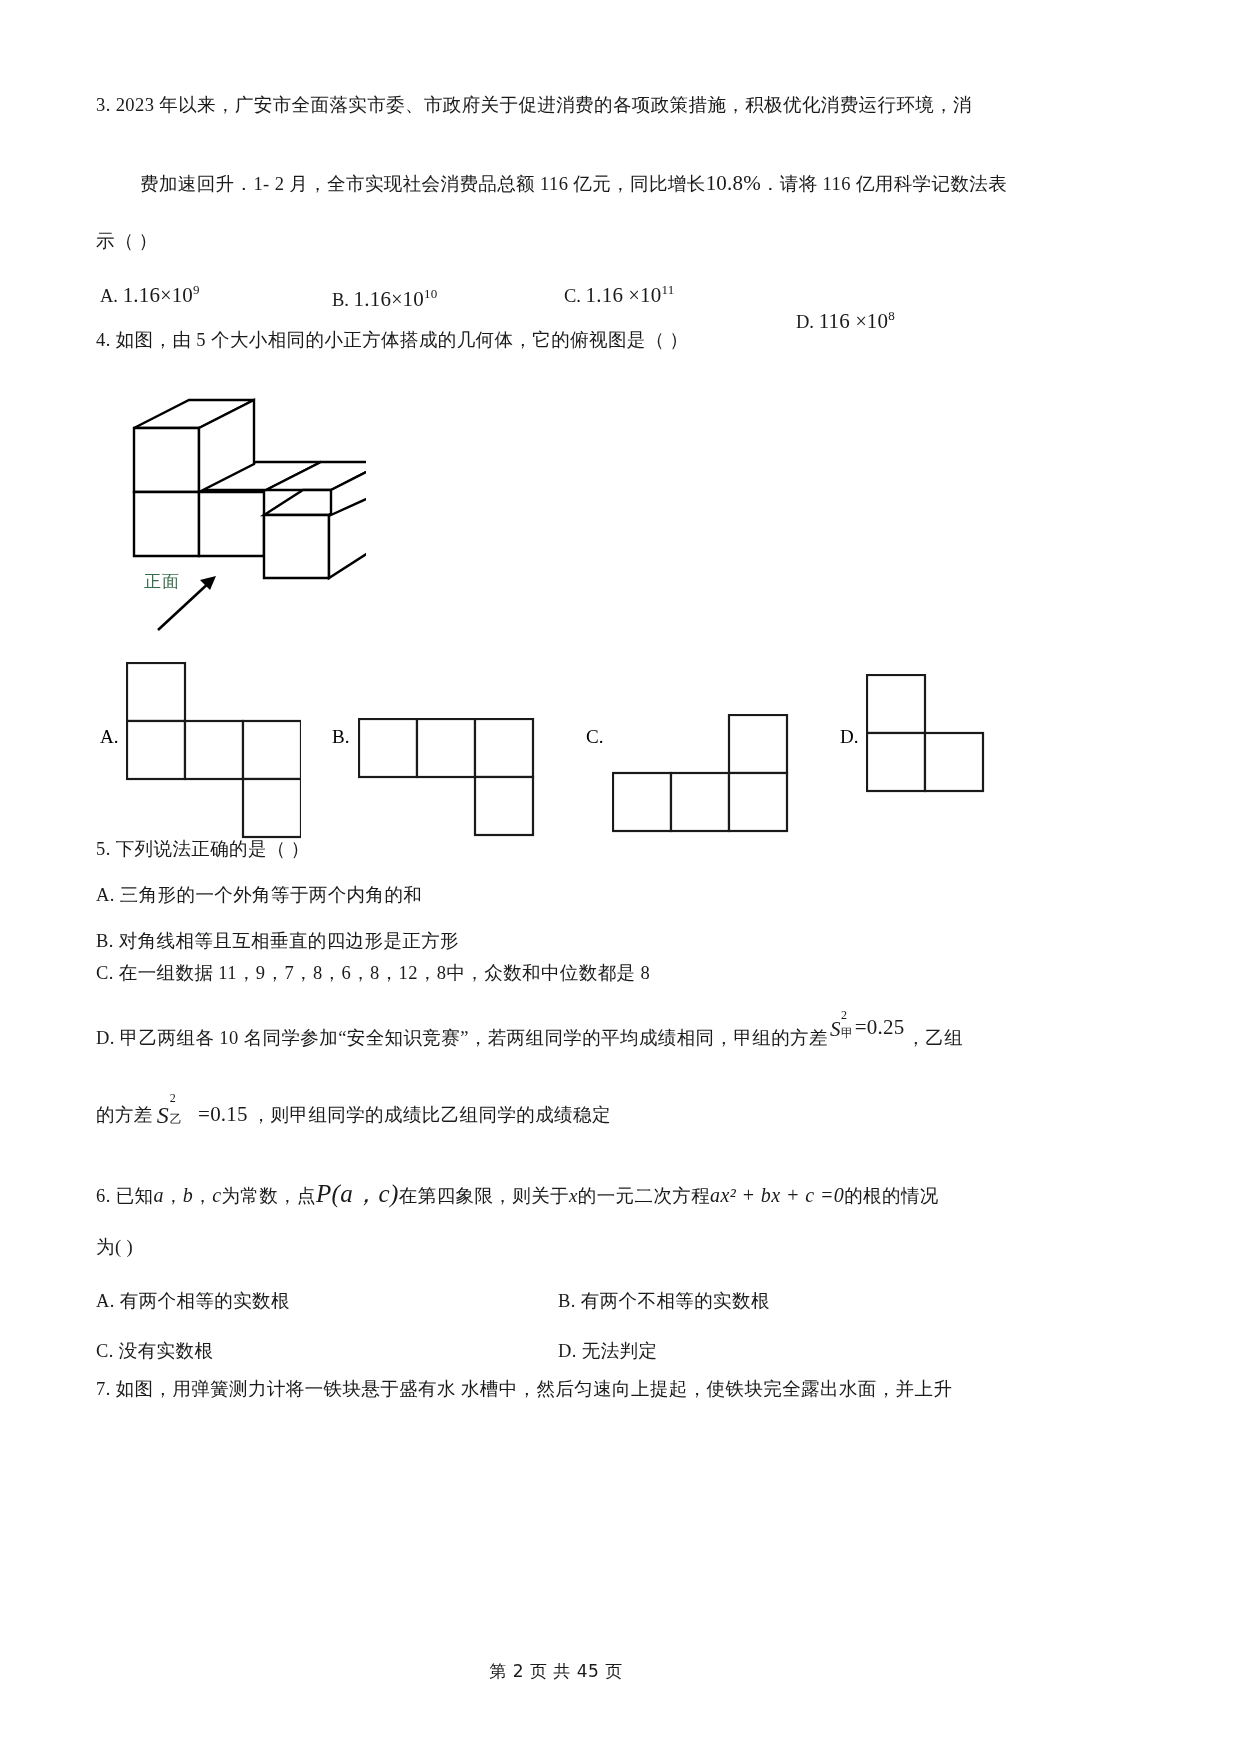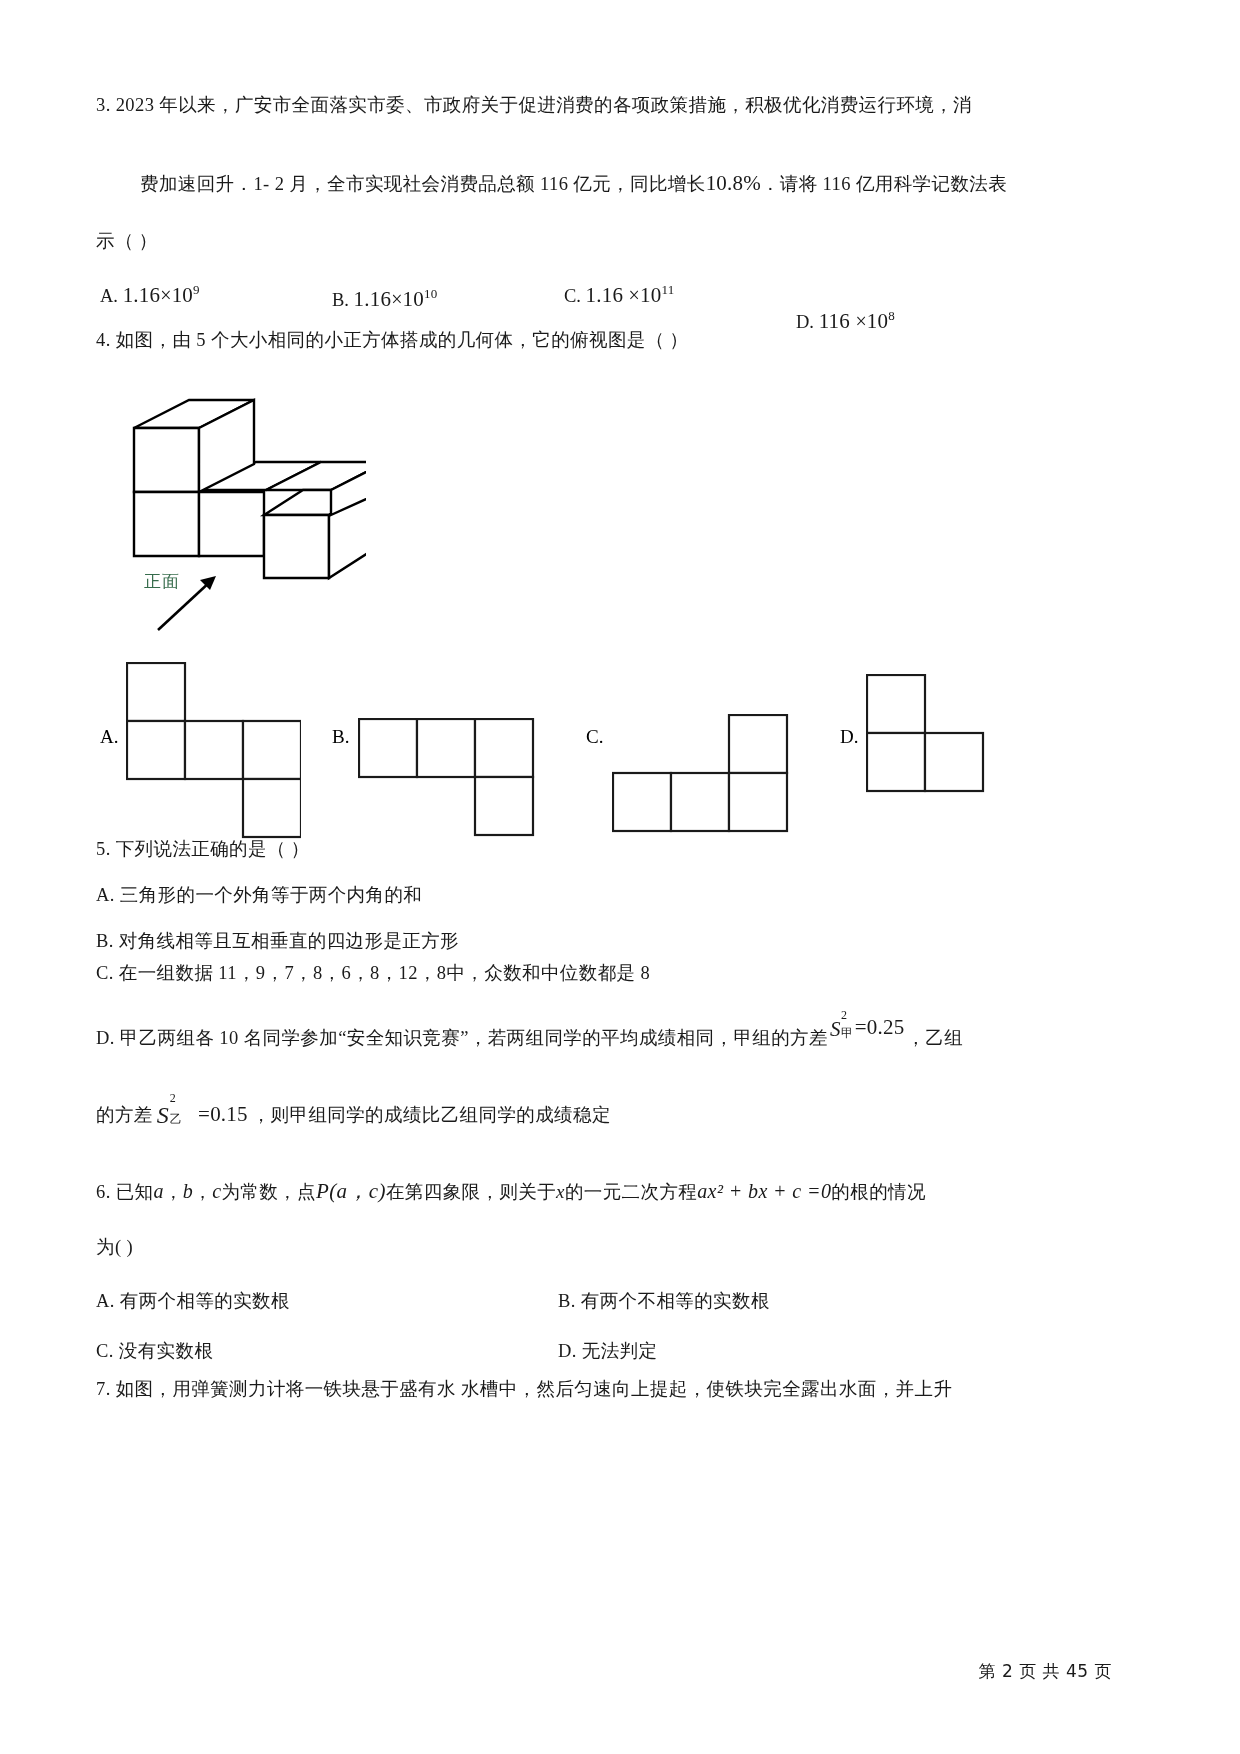--- a/index.html
+++ b/index.html
@@ -159,21 +159,21 @@
 
   
   .q7 { position: absolute; left: 0; top: 1300px; width: 1055px; }
 
   
   .footer {
     position: absolute;
     left: 0;
     top: 1660px;
     width: 1112px;
-    text-align: right;
+    text-align: center;
     font-size: 17px;
     font-family: "DejaVu Sans", sans-serif;
     color: #1a1a1a;
     letter-spacing: 0.5px;
   }
 </style>
 </head>
 <body>
 
 <div class="page">
@@ -305,21 +305,21 @@
         <span>D. 甲乙两组各 10 名同学参加“安全知识竞赛”，若两组同学的平均成绩相同，甲组的方差</span><span class="svar"><span class="frac-s"><span>S</span><span class="sup2">2</span><span class="sub">甲</span></span><span class="mathtxt" style="margin-left:14px;">=0.25</span></span><span>，乙组</span>
       </div>
 
       <div class="qline r r5">
         <span>的方差</span><span class="svar2"><span class="frac-s" style="font-size:24px;"><span>S</span><span class="sup2" style="left:13px;top:-9px;">2</span><span class="sub" style="left:13px;top:12px;">乙</span></span><span class="mathtxt" style="margin-left:29px;">=0.15</span></span><span>，则甲组同学的成绩比乙组同学的成绩稳定</span>
       </div>
     </div>
 
     <div class="q6">
       <div class="qline r0">
-        <span>6. 已知</span><span class="ital">a</span><span>，</span><span class="ital">b</span><span>，</span><span class="ital">c</span><span>为常数，点</span><span class="ital" style="font-size:21px;">P(a，c)</span><span>在第四象限，则关于</span><span class="itals">x</span><span>的一元二次方程</span><span class="ital" style="font-size:20px;">ax² + bx + c =0</span><span>的根的情况</span>
+        <span>6. 已知</span><span class="ital">a</span><span>，</span><span class="ital">b</span><span>，</span><span class="ital">c</span><span>为常数，点</span><span class="ital" style="font-size:25px;">P(a，c)</span><span>在第四象限，则关于</span><span class="itals">x</span><span>的一元二次方程</span><span class="ital" style="font-size:20px;">ax² + bx + c =0</span><span>的根的情况</span>
       </div>
       <div class="qline r1">为(   )</div>
 
       <div class="optrow1">
         <div class="qline oL">A. 有两个相等的实数根</div>
         <div class="qline oR">B. 有两个不相等的实数根</div>
       </div>
       <div class="optrow2">
         <div class="qline oL">C. 没有实数根</div>
         <div class="qline oR">D. 无法判定</div>

